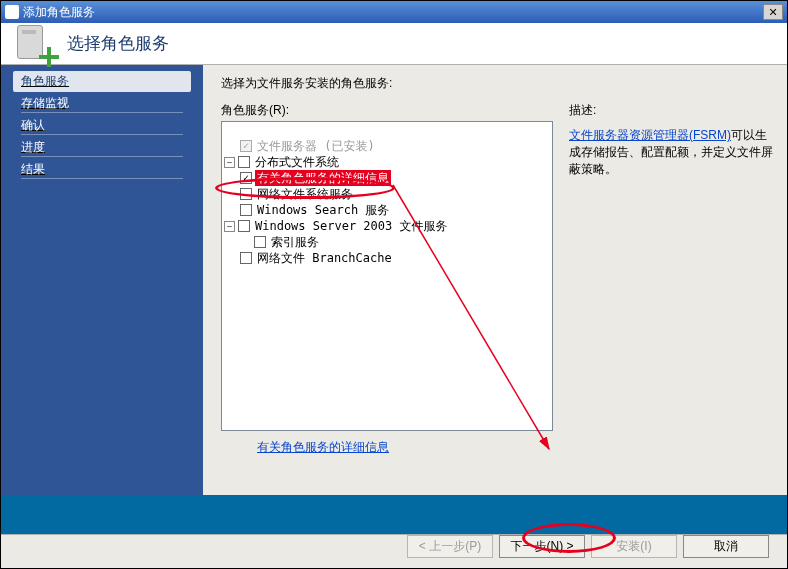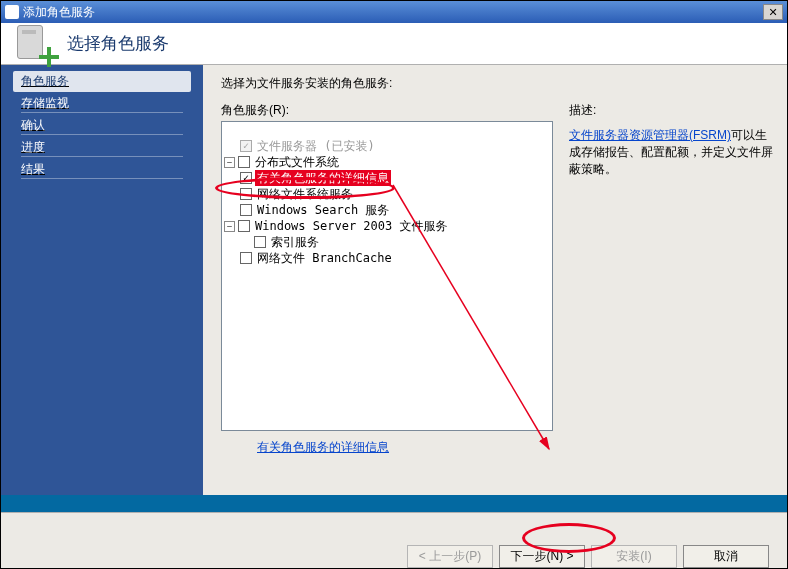--- a/index.html
+++ b/index.html
@@ -38,21 +38,21 @@
   .chk.disabled{ border-color:#aaa; color:#aaa; background:#f2f2f2;}
   .chk.disabled::after{content:"✓"; color:#aaa;}
   .chk.checked::after{content:"✓"; color:#000;}
   .lbl { padding:0 2px;}
   .lbl.disabled{ color:#999;}
   .lbl.sel{ background:#e6001f; color:#fff;}
   .desc-col { flex:1; padding-top:0;}
   .desc-title { margin-bottom:8px;}
   .desc-link { color:#0645cc; text-decoration:underline;}
   .more-link { color:#0645cc; text-decoration:underline; margin-top:8px; display:inline-block;margin-left:36px;}
-  .footer { position:absolute; left:0; right:0; bottom:0; height:56px; border-top:1px solid #b0b0b0; background:#eceae5; display:flex; align-items:flex-end; justify-content:flex-end; padding-right:18px; gap:6px;}
+  .footer { position:absolute; left:0; right:0; bottom:0; height:34px; border-top:1px solid #b0b0b0; background:#eceae5; display:flex; align-items:flex-start; justify-content:flex-end; padding-right:18px; gap:6px;}
   .btn { min-width:86px; height:23px; border:1px solid #888; background:#f1efe9; font-size:12px; display:inline-flex; align-items:center; justify-content:center; padding:0 8px;}
   .btn.disabled{ color:#9a9a9a; border-color:#b5b5b5;}
   .annot-ellipse { position:absolute; border:3px solid #e6001f; border-radius:50%; pointer-events:none;}
   .annot-arrow { position:absolute; pointer-events:none;}
 </style>
 </head>
 <body>
 
 <div class="window">
 

